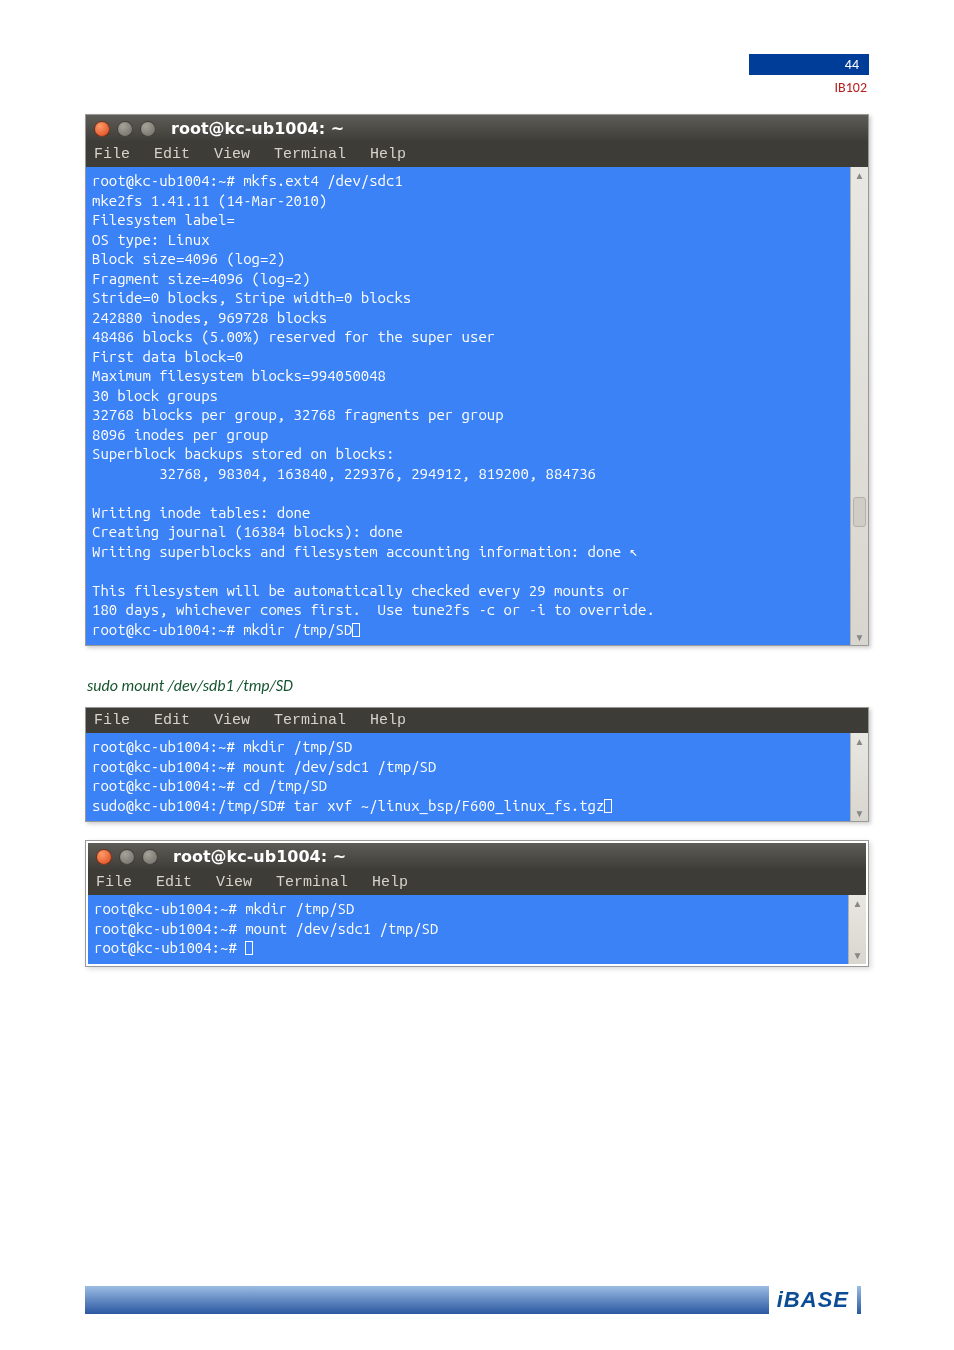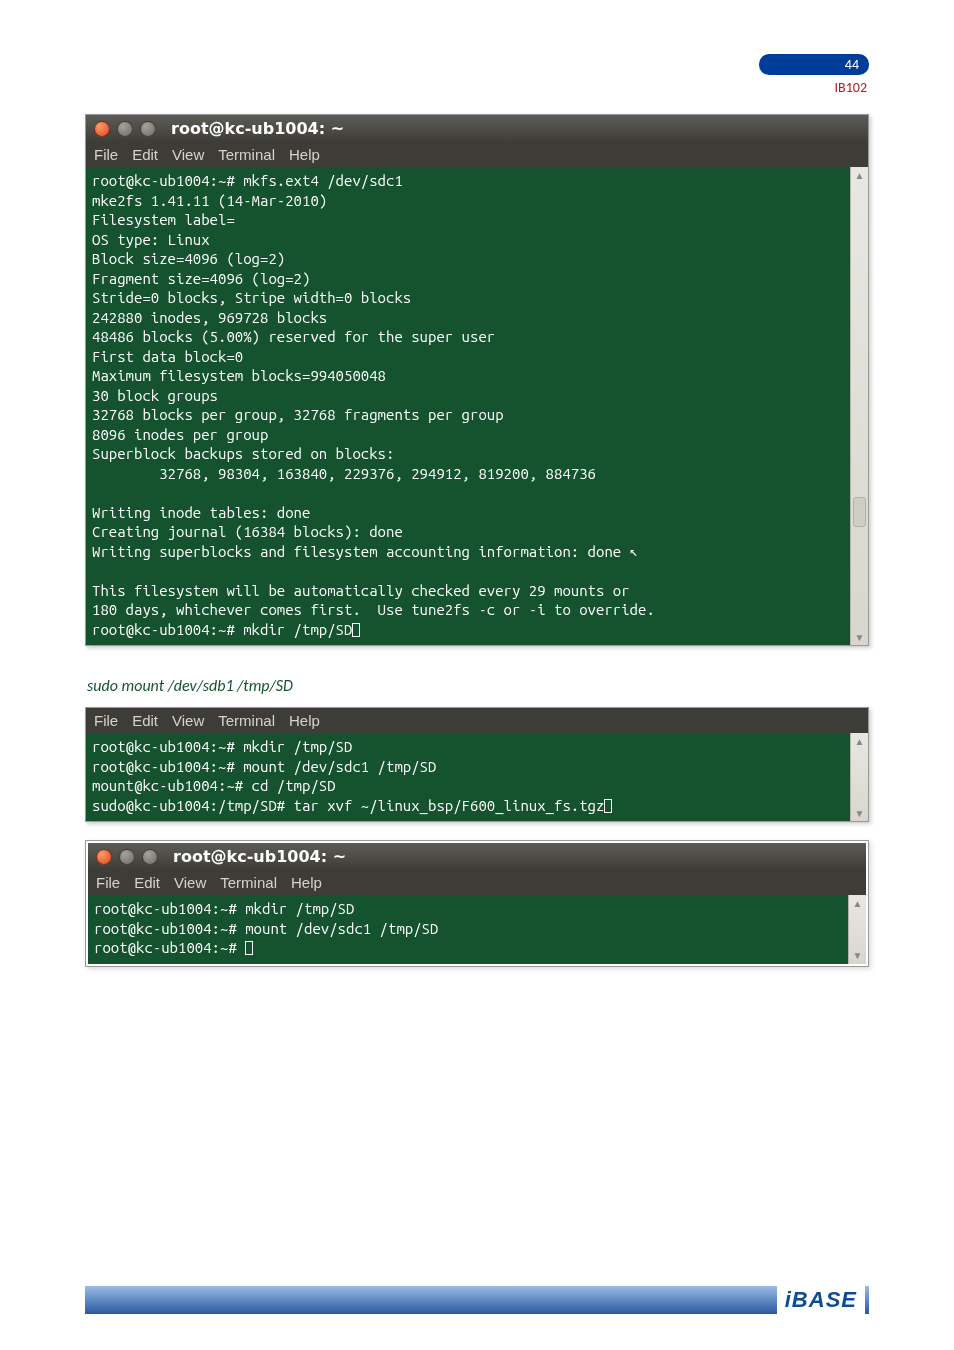--- a/index.html
+++ b/index.html
@@ -22,23 +22,22 @@
     top: 54px;
     right: 85px;
     width: 160px;
   }
   .page-badge {
     background: #003d99;
     color: #fff;
     font-size: 14px;
     text-align: right;
     padding: 2px 10px 2px 12px;
-    width: 110px;
+    width: 120px;
     margin-left: auto;
-    border-radius: 10px;
   }
   .page-code {
     color: #b91c1c;
     font-size: 14px;
     text-align: right;
     padding-right: 2px;
     margin-top: 4px;
   }
   .content {
     margin-top: 64px;
@@ -77,31 +76,31 @@
     font-size: 16px;
     margin-left: 8px;
     font-family: "DejaVu Sans", Arial, sans-serif;
   }
   .term-menubar {
     background: #3e3c37;
     color: #d6d3cb;
     font-size: 15px;
     padding: 4px 8px;
     display: flex;
-    gap: 14px;
-    font-family: Liberation Sans, sans-serif;
+    gap: 24px;
+    font-family: Liberation Mono, monospace;
   }
   .term-menubar span { cursor: default; }
   .term-body-wrap {
     display: flex;
     background: #2e0a24;
   }
   .term-body {
     flex: 1;
-    background: #14532d;
+    background: #3b82f6;
     color: #fff;
     font-family: "Ubuntu Mono","DejaVu Sans Mono",Consolas,monospace;
     font-size: 15px;
     line-height: 1.3;
     padding: 4px 6px 6px 6px;
     white-space: pre;
     position: relative;
   }
   .term-scrollbar {
     width: 18px;
@@ -145,21 +144,21 @@
   .mouse-ptr {
     display: inline-block;
     color: #fff;
     font-size: 14px;
     vertical-align: 1px;
   }
   .footer {
     position: absolute;
     bottom: 36px;
     left: 0;
-    right: 0;
+    right: 8px;
   }
   .footer-bar {
     height: 28px;
     background: linear-gradient(#9bbde4, #2a57a0);
     margin: 0 85px 0 85px;
     display: flex;
     justify-content: flex-end;
     align-items: center;
     padding-right: 4px;
   }
@@ -240,21 +239,21 @@
       <div class="term-menubar">
         <span>File</span>
         <span>Edit</span>
         <span>View</span>
         <span>Terminal</span>
         <span>Help</span>
       </div>
       <div class="term-body-wrap">
         <div class="term-body"><span>root@kc-ub1004:~# mkdir /tmp/SD</span>
 <span>root@kc-ub1004:~# mount /dev/sdc1 /tmp/SD</span>
-<span>mount@kc-ub1004:~# cd /tmp/SD</span>
+<span>root@kc-ub1004:~# cd /tmp/SD</span>
 <span>sudo@kc-ub1004:/tmp/SD# tar xvf ~/linux_bsp/F600_linux_fs.tgz</span><span class="cursor-box"></span>
 </div>
         <div class="term-scrollbar">
           <div class="sb-arrow-up">▲</div>
           <div class="sb-arrow-down">▼</div>
         </div>
       </div>
     </div>
 
 

